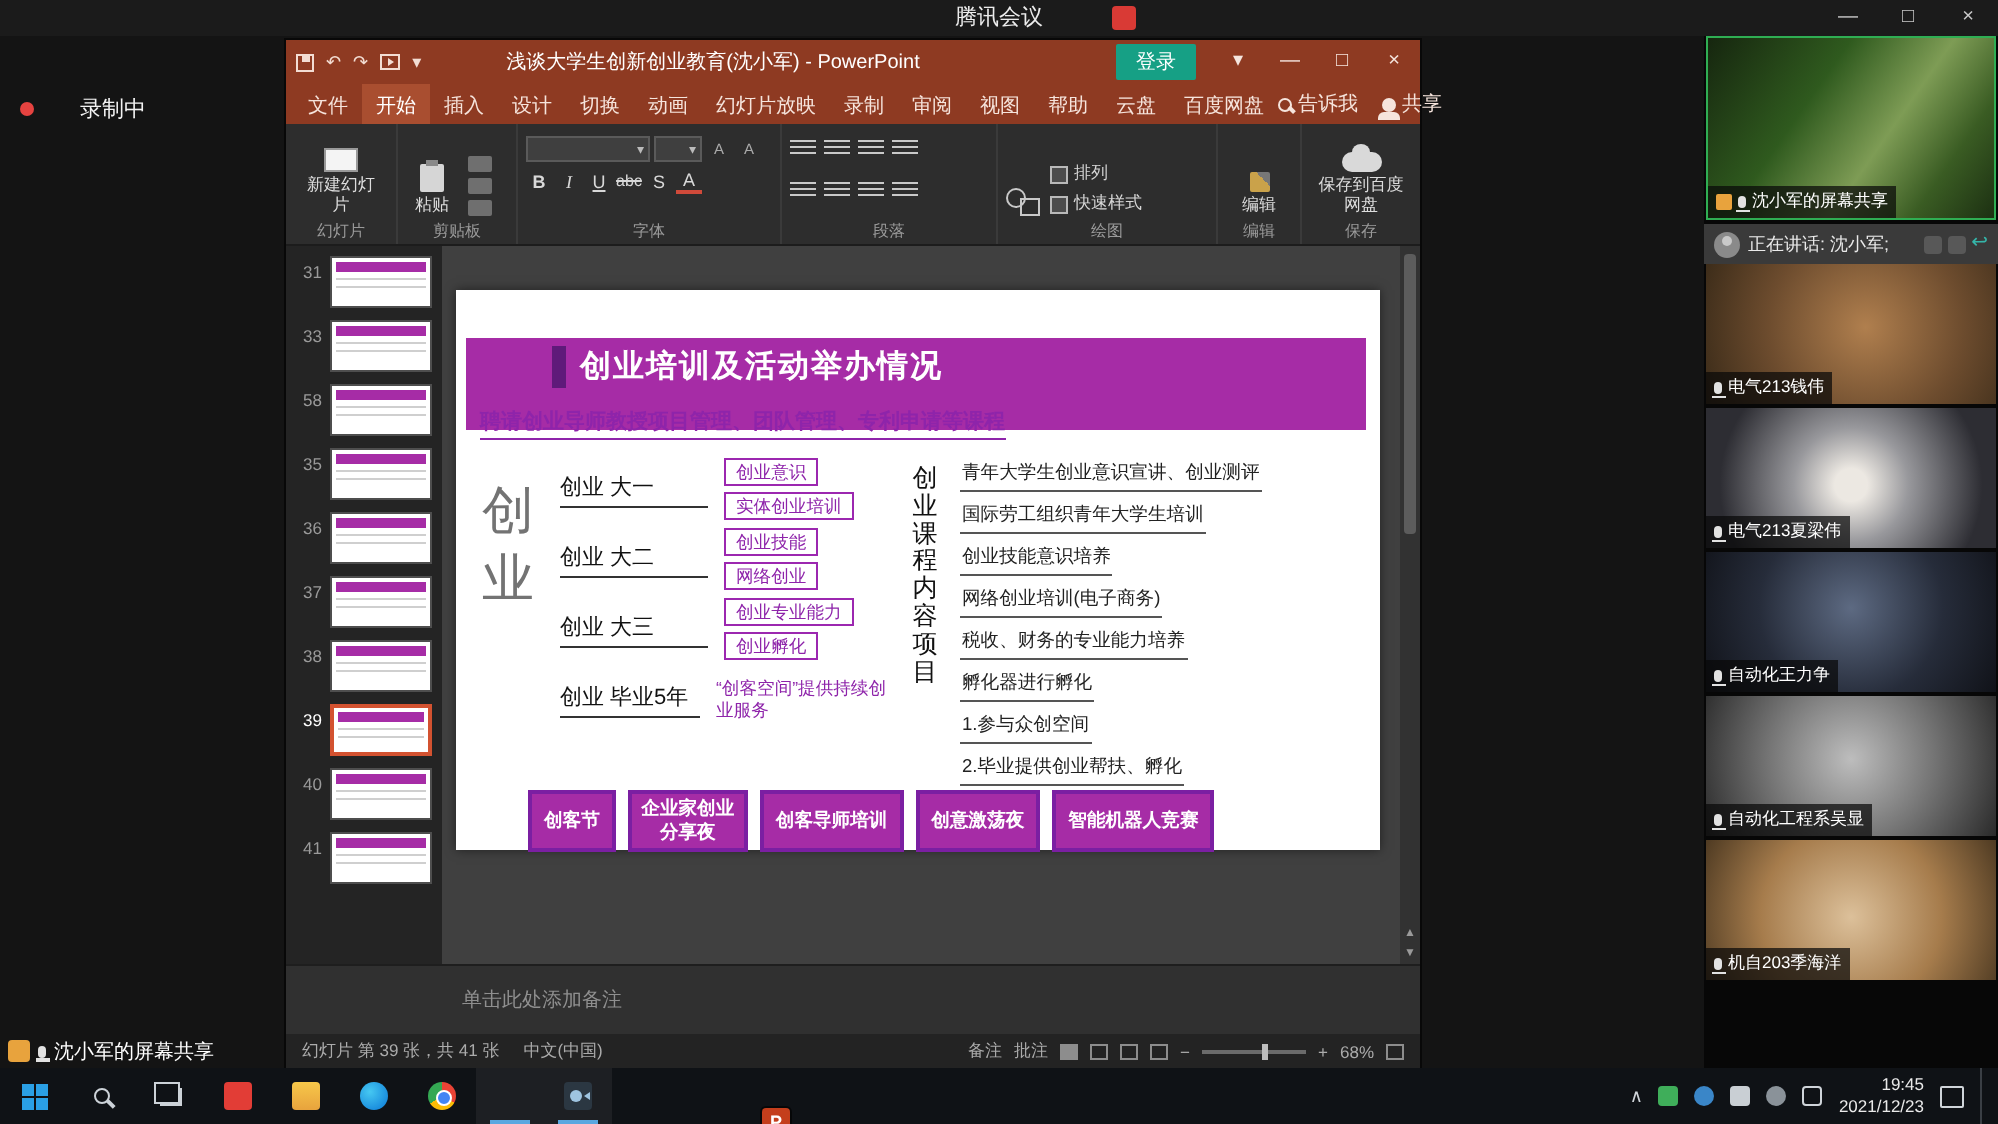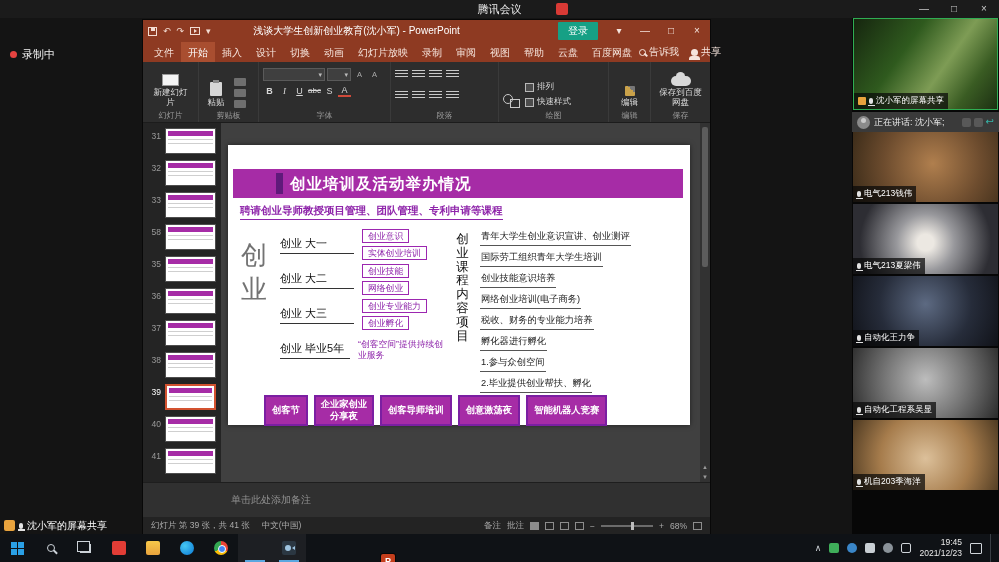--- a/index.html
+++ b/index.html
@@ -8,21 +8,21 @@
           font-family:"Liberation Sans","DejaVu Sans",sans-serif;color:#ddd;}
 
   
   .titlebar{position:absolute;top:0;left:0;right:0;height:18px;background:#1b1b1b;}
   .tb-title{position:absolute;left:0;right:0;text-align:center;font-size:11px;line-height:18px;color:#ececec;}
   .tb-rec-ico{position:absolute;left:556px;top:3px;width:12px;height:12px;background:#d93a35;border-radius:2px;}
   .tb-ctrls{position:absolute;right:0;top:0;height:18px;display:flex;}
   .tb-ctrl{width:30px;text-align:center;font-size:10px;line-height:18px;color:#c9c9c9;}
 
   
-  .rec{position:absolute;left:10px;top:47px;display:flex;align-items:center;gap:5px;font-size:11px;color:#f2f2f2;text-align:center;}
+  .rec{position:absolute;left:10px;top:47px;display:flex;align-items:center;gap:23px;font-size:11px;color:#f2f2f2;text-align:center;}
   .rec-dot{width:7px;height:7px;border-radius:50%;background:#e64340;}
 
   
   .ppt{position:absolute;left:143px;top:20px;width:567px;height:515px;background:#2b2b2b;box-shadow:0 0 0 1px rgba(0,0,0,.6);}
   .ppt-titlebar{position:absolute;top:0;left:0;right:0;height:22px;background:#8e3a22;display:flex;align-items:center;padding-left:5px;}
   .qat{display:flex;gap:6px;align-items:center;z-index:2;}
   .qat .qi{font-size:9px;color:#f3ddd3;line-height:12px;}
   .i-save{width:9px;height:9px;border:1px solid #f3ddd3;position:relative;}
   .i-save::after{content:"";position:absolute;left:2px;top:0;width:4px;height:3px;background:#f3ddd3;}
   .i-show{width:10px;height:8px;border:1px solid #f3ddd3;position:relative;}
@@ -81,21 +81,21 @@
   .thumb.sel .thumb-box{border:2px solid #d35230;}
   .thumb.sel .thumb-num{color:#fff;}
 
   .canvas{flex:1;background:#404040;position:relative;}
   .cscroll{position:absolute;right:0;top:0;bottom:0;width:10px;background:#323232;}
   .cs-thumb{position:absolute;top:4px;left:2px;width:6px;height:140px;background:#5c5c5c;border-radius:2px;}
   .cs-arr{position:absolute;left:0;width:10px;text-align:center;font-size:6px;color:#9a9a9a;}
 
   
   .slide{position:absolute;left:7px;top:22px;width:462px;height:280px;background:#fff;box-shadow:0 0 5px rgba(0,0,0,.5);}
-  .s-banner{position:absolute;left:5px;top:24px;width:450px;height:29px;background:#a62ca6;}
+  .s-banner{position:absolute;left:5px;top:24px;width:450px;height:46px;background:#a62ca6;}
   .s-banner-bar{position:absolute;left:43px;top:4px;width:7px;height:21px;background:#5f1a7a;}
   .s-banner-text{position:absolute;left:57px;top:0;line-height:29px;font-size:15.5px;font-weight:bold;color:#fff;letter-spacing:1px;}
   .s-subtitle{position:absolute;left:12px;top:59px;font-size:10.5px;font-weight:bold;color:#8e24aa;border-bottom:1.5px solid #8e24aa;padding-bottom:1px;}
   .s-bigword{position:absolute;left:13px;top:94px;width:30px;font-size:26px;color:#737373;line-height:1.3;word-break:break-all;}
   .s-stages{position:absolute;left:52px;top:82px;width:170px;}
   .s-stage{height:35px;display:flex;align-items:center;gap:8px;}
   .s-stage-label{width:74px;font-size:11px;color:#111;border-bottom:1px solid #333;padding-bottom:2px;white-space:nowrap;}
   .s-stage-items{display:flex;flex-direction:column;gap:3px;}
   .s-chip{display:inline-block;border:1px solid #9c27b0;color:#8e24aa;font-size:8.8px;padding:0 5px;line-height:12px;width:max-content;}
   .s-chip.plain{border:none;width:92px;line-height:1.25;padding:0;}
@@ -347,26 +347,20 @@
 
     <div class="ppt-body">
       <div class="thumbs">
         <div class="thumb">
           <span class="thumb-num">31</span>
           <div class="thumb-box">
               <div class="thumb-fill"></div>
             </div>
         </div>
         <div class="thumb">
-          <span class="thumb-num">32</span>
-          <div class="thumb-box">
-              <div class="thumb-fill"></div>
-            </div>
-        </div>
-        <div class="thumb">
           <span class="thumb-num">33</span>
           <div class="thumb-box">
               <div class="thumb-fill"></div>
             </div>
         </div>
         <div class="thumb">
           <span class="thumb-num">58</span>
           <div class="thumb-box">
               <div class="thumb-fill"></div>
             </div>

